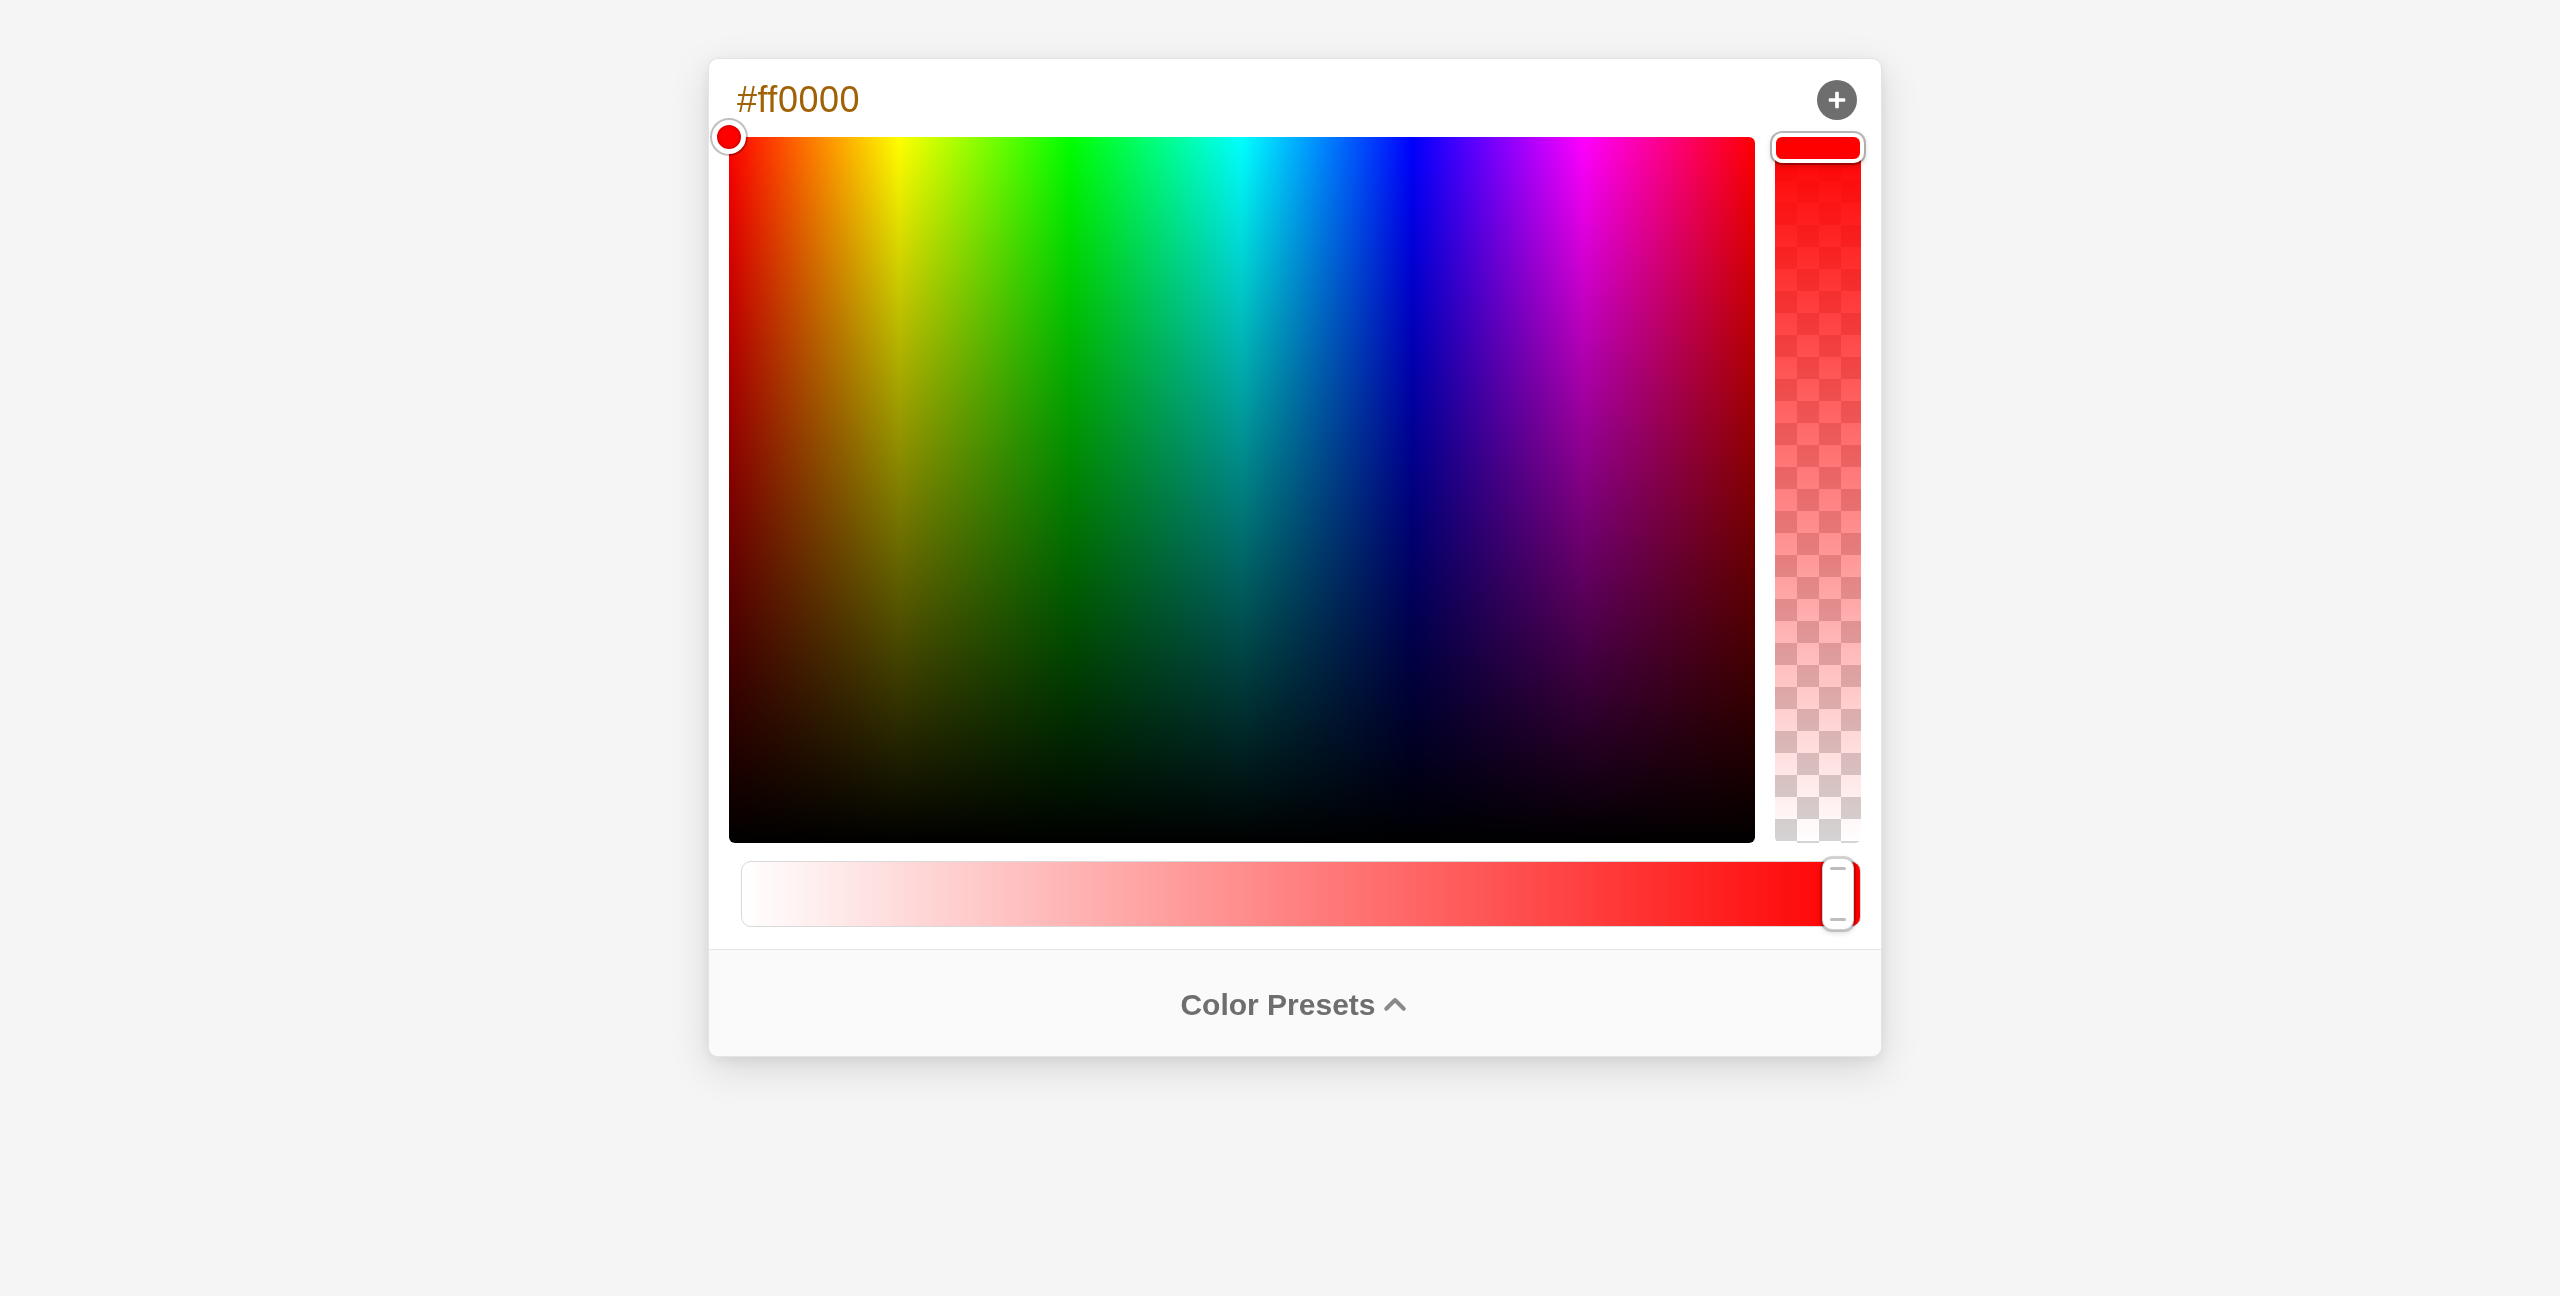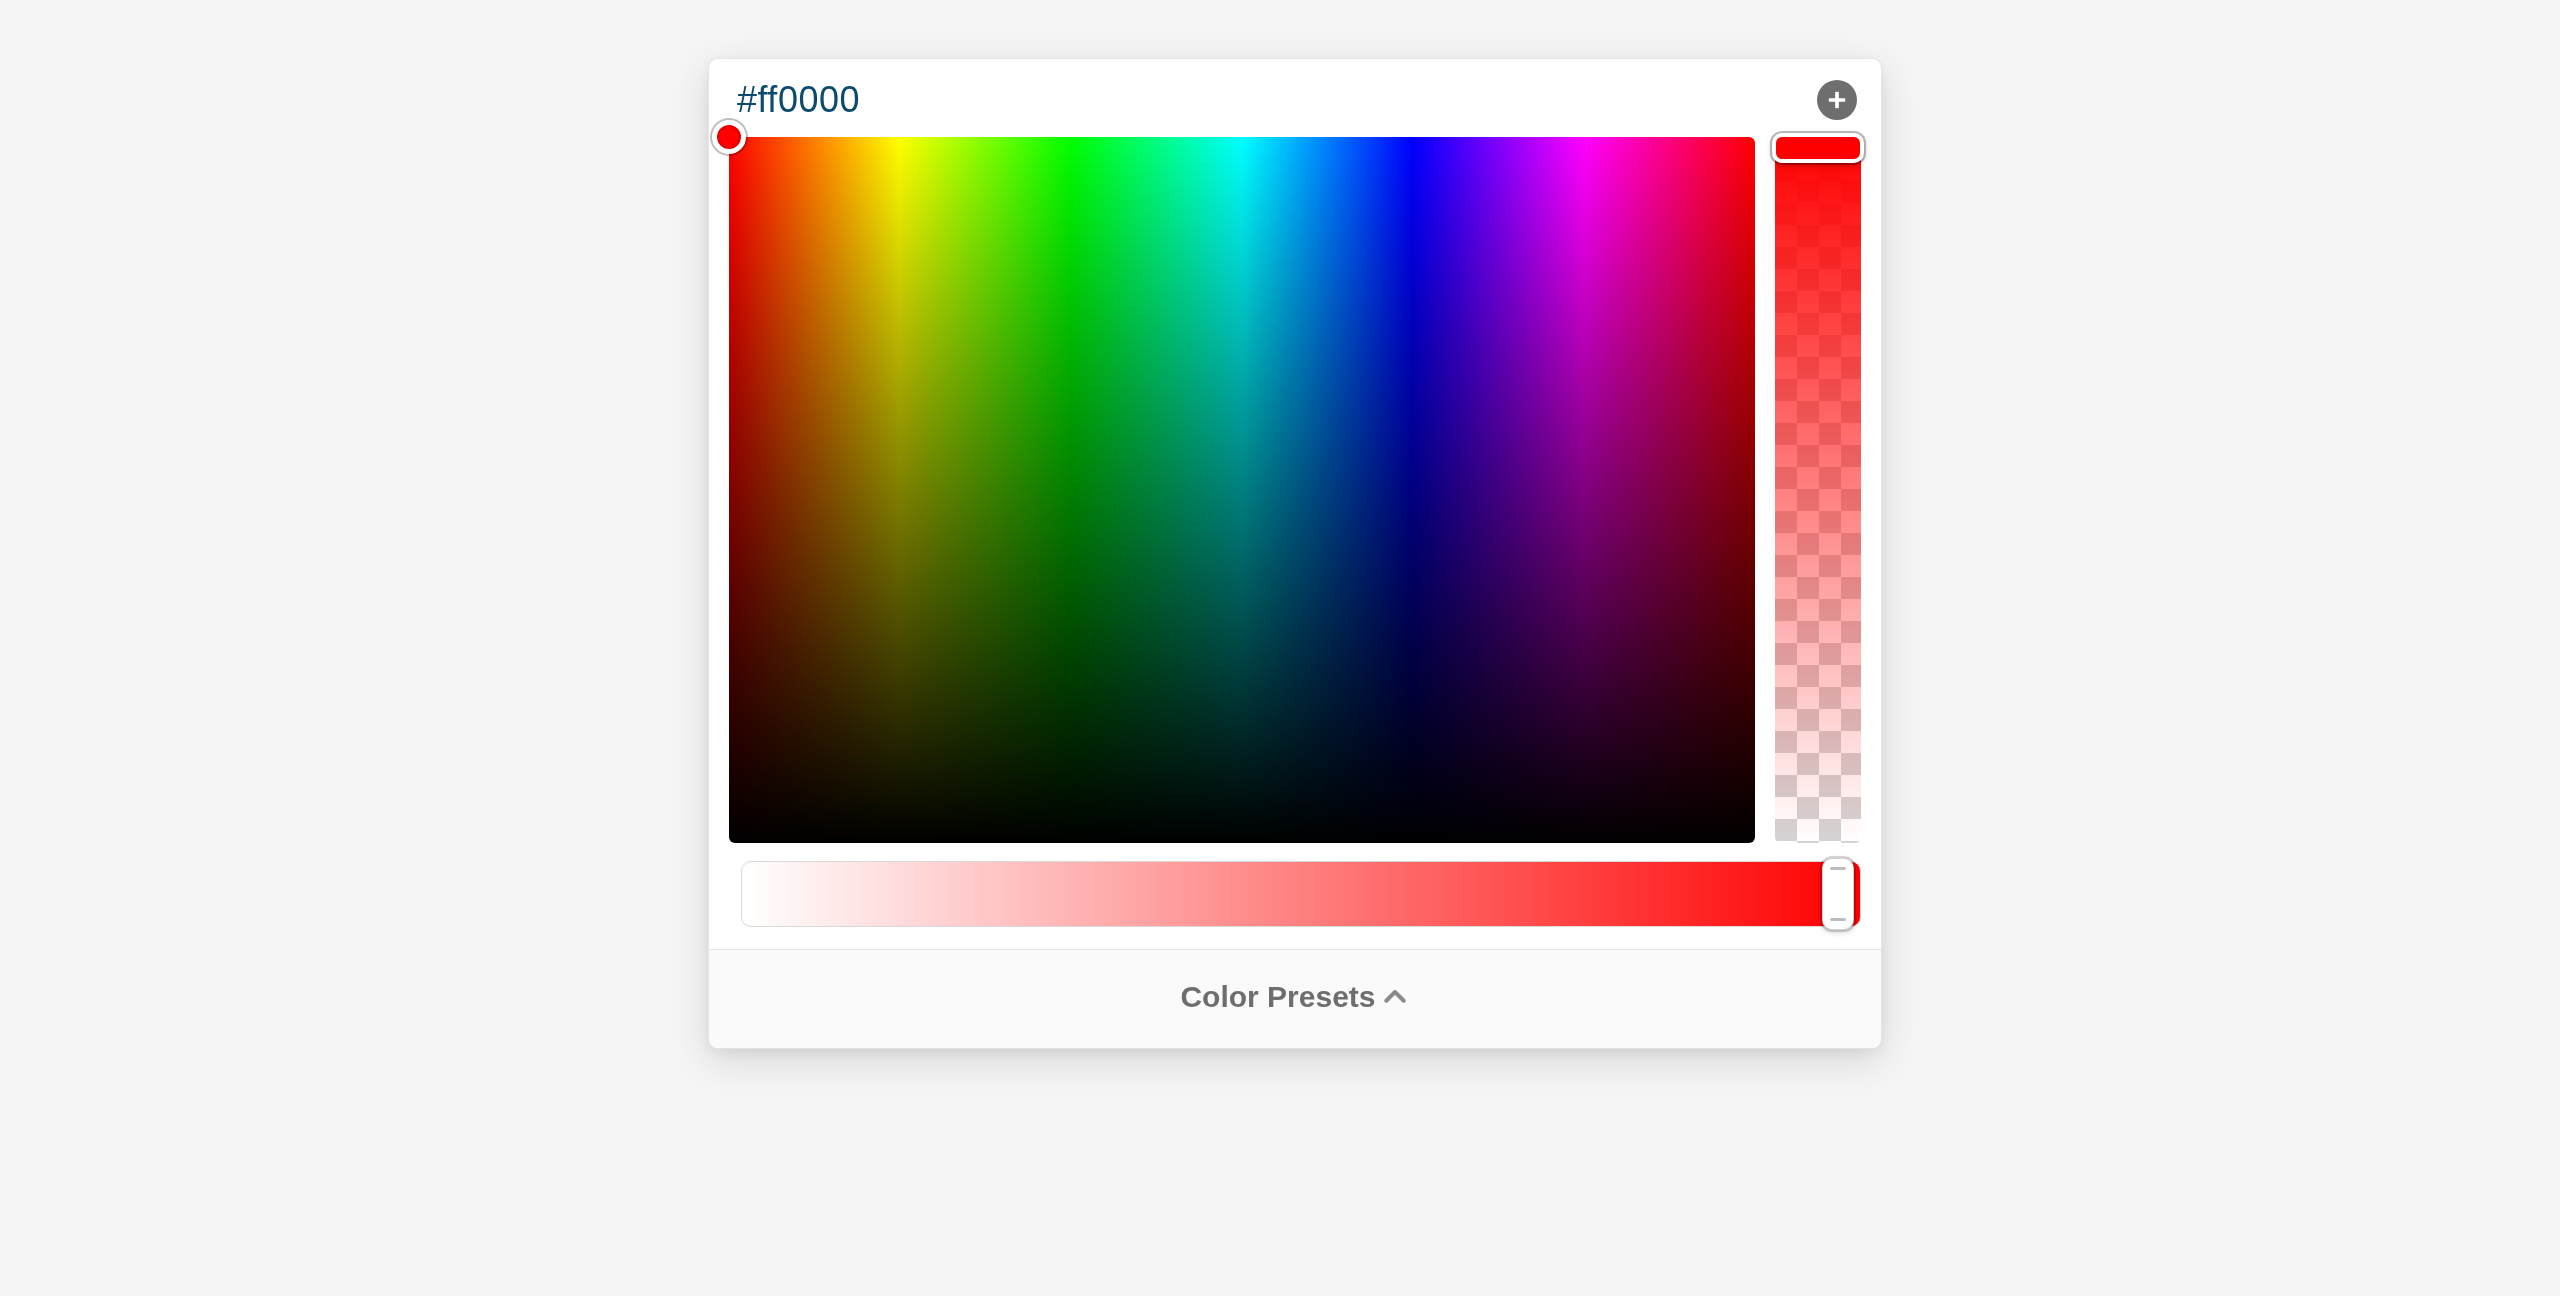--- a/index.html
+++ b/index.html
@@ -23,21 +23,21 @@
 .header {
   display: flex;
   align-items: center;
   justify-content: space-between;
   padding: 20px 24px 16px 28px;
 }
 .hex-input {
   border: none;
   outline: none;
   font-size: 36px;
-  color: #0c4a6e;
+  color: #a16207;
   letter-spacing: 0.5px;
   font-family: inherit;
   background: transparent;
   width: 400px;
 }
 .add-btn {
   width: 40px;
   height: 40px;
   border-radius: 50%;
   background: #6e6e6e;
@@ -148,21 +148,21 @@
 .sat-handle::after { bottom: 8px; }
 
 .footer {
   border-top: 1px solid #e5e5e5;
   background: #fafafa;
   border-radius: 0 0 10px 10px;
   display: flex;
   align-items: center;
   justify-content: center;
   gap: 4px;
-  padding: 30px 0 34px 0;
+  padding: 38px 0 34px 0;
   cursor: pointer;
 }
 .footer-label {
   font-size: 30px;
   font-weight: 700;
   color: #6e6e6e;
 }
 .footer svg {
   width: 30px;
   height: 30px;

